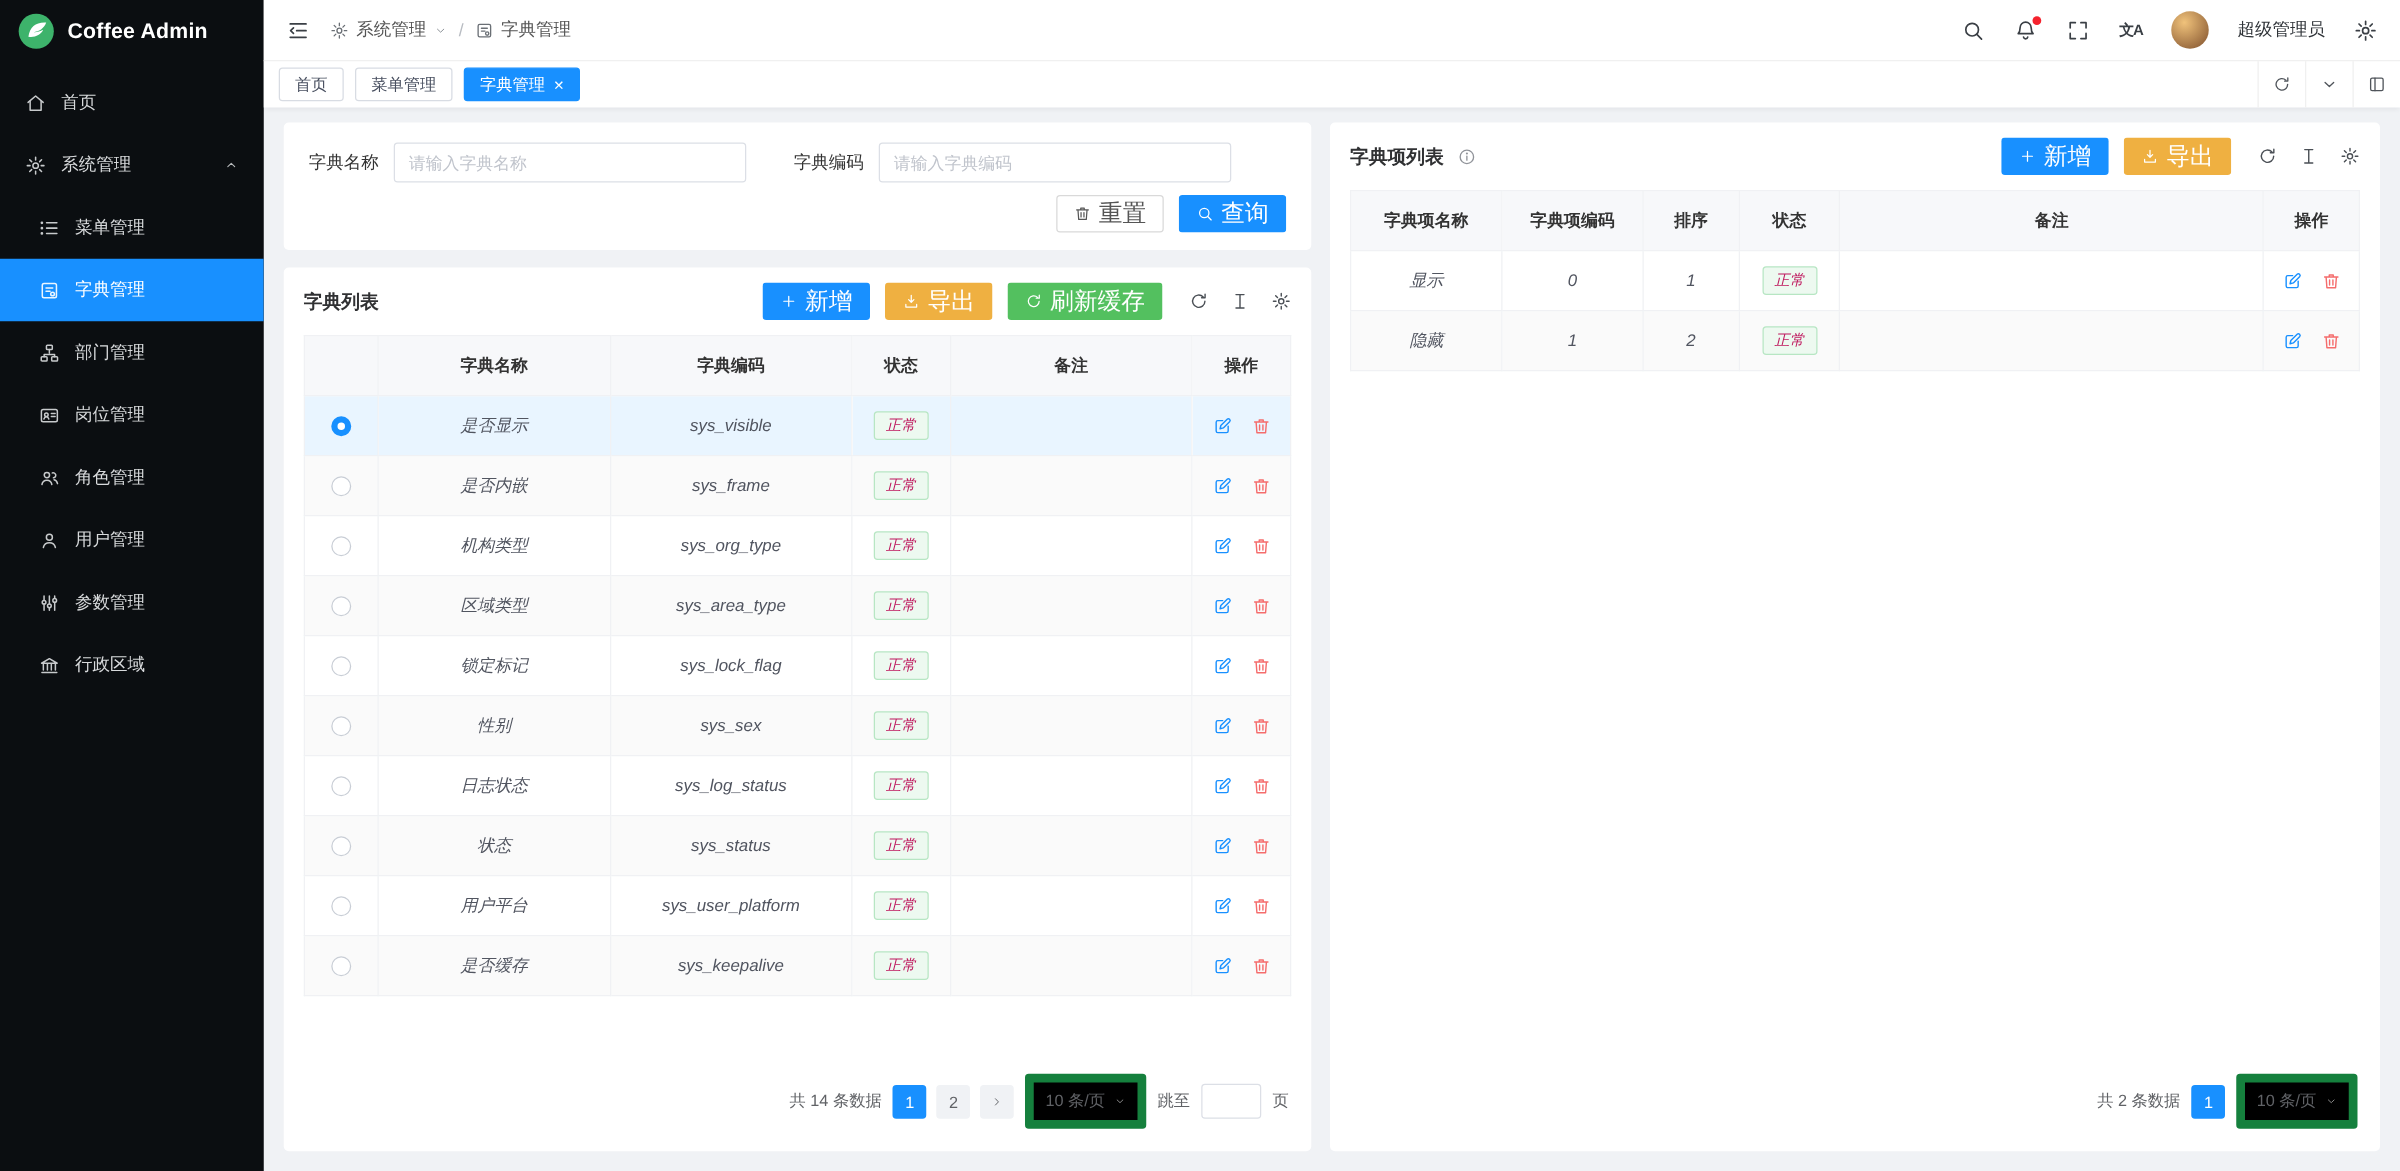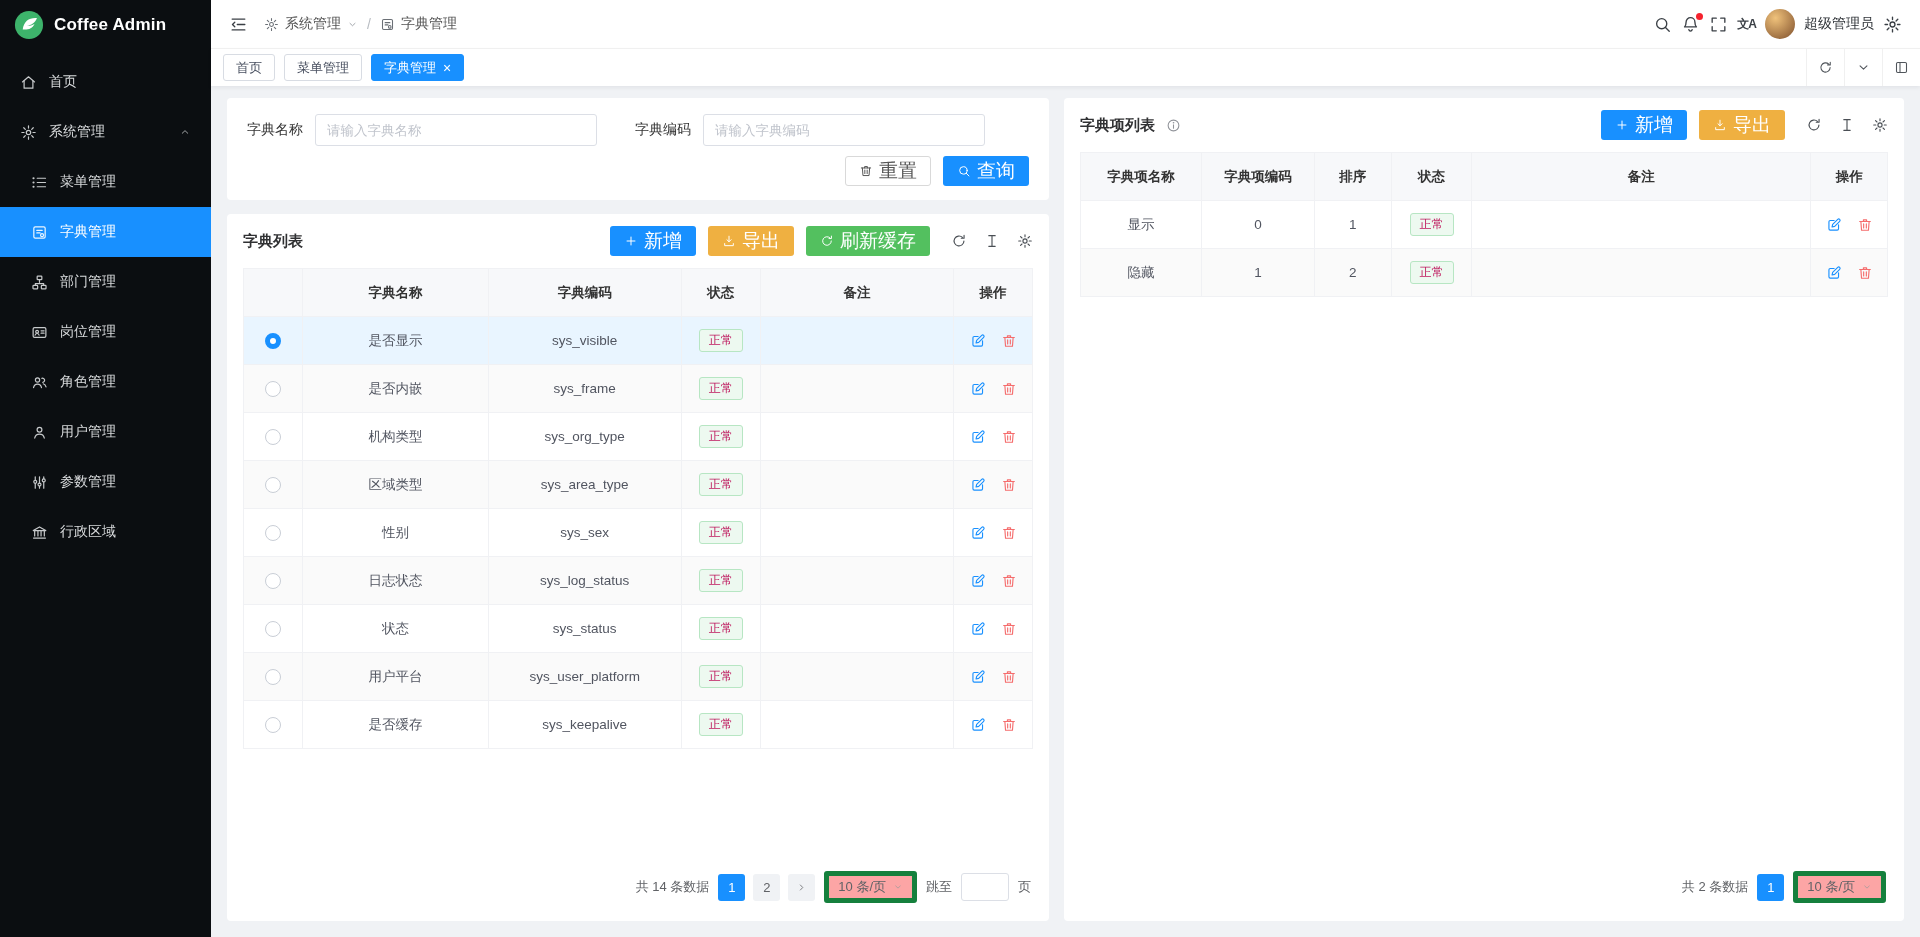--- a/index.html
+++ b/index.html
@@ -36,21 +36,21 @@
 
   
   .main{flex:1;min-width:0;display:flex;flex-direction:column;}
   .topbar{height:48px;flex:none;background:#fff;display:flex;align-items:center;padding:0 18px;gap:16px;}
   .tb-icon{width:19px;height:19px;color:#3a3f45;cursor:pointer;flex:none;}
   .breadcrumb{display:flex;align-items:center;gap:9px;font-size:14px;color:#555;}
   .crumb{display:flex;align-items:center;gap:6px;cursor:pointer;}
   .crumb .ci{width:15px;height:15px;color:#6a6f75;}
   .crumb .ca{width:11px;height:11px;color:#8a8f95;}
   .bc-sep{color:#b8bcc2;}
-  .topbar-right{margin-left:auto;display:flex;align-items:center;gap:9px;}
+  .topbar-right{margin-left:auto;display:flex;align-items:center;gap:23px;}
   .bell-wrap{position:relative;}
   .bell-wrap > [data-icon]{width:100%;height:100%;}
   .bell-dot{position:absolute;top:-2px;right:-3px;width:7px;height:7px;border-radius:50%;background:#f5222d;}
   .translate{font-size:12px;font-weight:bold;color:#3a3f45;cursor:pointer;letter-spacing:-1px;}
   .avatar{width:30px;height:30px;border-radius:50%;flex:none;cursor:pointer;
     background:radial-gradient(circle at 35% 30%,#f0c27b,#9a6b3f 75%);}
   .user-name{font-size:14px;color:#2f3338;cursor:pointer;white-space:nowrap;}
 
   
   .tabbar{height:38px;flex:none;background:#fff;display:flex;align-items:center;padding:0 0 0 12px;border-top:1px solid #f0f0f0;box-shadow:0 2px 4px rgba(0,21,41,.06);position:relative;z-index:2;}
@@ -87,38 +87,38 @@
   .card-head{height:54px;flex:none;display:flex;align-items:center;gap:11px;}
   .card-title{font-size:15px;font-weight:bold;color:#303133;white-space:nowrap;}
   .info-i{width:15px;height:15px;color:#909399;}
   .head-actions{margin-left:auto;display:flex;align-items:center;gap:12px;}
   .tool-icons{display:flex;align-items:center;gap:17px;margin-left:9px;color:#4a4f55;}
   .tool{width:16px;height:16px;cursor:pointer;}
 
   table{width:100%;border-collapse:collapse;table-layout:fixed;font-size:13.5px;color:#515560;}
   th,td{height:48px;text-align:center;border:1px solid var(--line);padding:0 8px;overflow:hidden;white-space:nowrap;text-overflow:ellipsis;}
   th{background:#f7f8fa;font-weight:bold;color:#333;margin-left:36px;}
-  tbody tr{cursor:pointer;}
+  tbody tr{cursor:pointer;font-style:italic;}
   tbody tr:nth-child(even){background:#fafafa;}
   tbody tr.selected{background:#e9f5ff;}
 
   .badge{display:inline-block;padding:3px 9px;font-size:12px;border-radius:3px;color:#be185d;background:#edf9f0;border:1px solid #b7e6c3;line-height:1.3;}
   .radio{display:inline-block;width:16px;height:16px;border-radius:50%;border:1px solid #c9ced6;background:#fff;vertical-align:middle;cursor:pointer;}
   .radio.checked{border:5px solid var(--primary);}
   .acts{display:flex;justify-content:center;align-items:center;gap:15px;}
   .act{width:16px;height:16px;cursor:pointer;}
   .act.edit{color:var(--primary);}
   .act.del{color:var(--danger);}
 
   .pagination{margin-top:auto;display:flex;align-items:center;justify-content:flex-end;gap:9px;padding:12px 2px 8px;font-size:13px;color:#606266;flex:none;}
   .pages{display:inline-flex;gap:8px;}
   .pg-btn{min-width:27px;height:27px;display:inline-flex;align-items:center;justify-content:center;border-radius:3px;background:#f0f2f5;color:#606266;cursor:pointer;font-size:13px;padding:0 6px;}
   .pg-btn.active{background:var(--primary);color:#fff;}
   .pg-arrow{width:11px;height:11px;color:#606266;}
-  .pg-select{height:32px;display:inline-flex;align-items:center;gap:7px;border:5px solid #15803d;border-radius:3px;padding:0 9px;background:#fca5a5;cursor:pointer;font-size:13px;color:#606266;}
+  .pg-select{height:44px;display:inline-flex;align-items:center;gap:7px;border:7px solid #15803d;border-radius:3px;padding:0 9px;background:#000000;cursor:pointer;font-size:13px;color:#606266;}
   .pg-select .ca{width:10px;height:10px;color:#999;}
   .jump-input{width:48px;height:28px;border:1px solid #dcdfe6;border-radius:3px;text-align:center;font-size:13px;outline:none;font-family:inherit;}
 </style>
 </head>
 <body>
 
 <div class="app">
 
   <aside class="sidebar">
     <div class="logo">
@@ -538,20 +538,42 @@
                       <span class="act del" data-icon="trash-icon">
                         <svg viewBox="0 0 24 24" fill="none" stroke="currentColor" stroke-width="1.7" stroke-linecap="round" stroke-linejoin="round">
                           <path d="M4 6.8h16M9.6 6.8V4.4h4.8v2.4M5.8 6.8l1 13h10.4l1-13M10 10.4v6M14 10.4v6"></path>
                         </svg>
                       </span>
                     </span>
                   </td>
                 </tr>
                 <tr>
                   <td><span class="radio"></span></td>
+                  <td>锁定标记</td>
+                  <td>sys_lock_flag</td>
+                  <td><span class="badge">正常</span></td>
+                  <td></td>
+                  <td>
+                    <span class="acts">
+                      <span class="act edit" data-icon="edit-icon">
+                        <svg viewBox="0 0 24 24" fill="none" stroke="currentColor" stroke-width="1.7" stroke-linecap="round" stroke-linejoin="round">
+                          <path d="M12.2 5.2H6.4a2 2 0 0 0-2 2v10.4a2 2 0 0 0 2 2h10.4a2 2 0 0 0 2-2v-5.8"></path>
+                          <path d="M17.6 3.6a2.05 2.05 0 0 1 2.9 2.9L13 14l-3.9 1L10 11.1z"></path>
+                        </svg>
+                      </span>
+                      <span class="act del" data-icon="trash-icon">
+                        <svg viewBox="0 0 24 24" fill="none" stroke="currentColor" stroke-width="1.7" stroke-linecap="round" stroke-linejoin="round">
+                          <path d="M4 6.8h16M9.6 6.8V4.4h4.8v2.4M5.8 6.8l1 13h10.4l1-13M10 10.4v6M14 10.4v6"></path>
+                        </svg>
+                      </span>
+                    </span>
+                  </td>
+                </tr>
+                <tr>
+                  <td><span class="radio"></span></td>
                   <td>性别</td>
                   <td>sys_sex</td>
                   <td><span class="badge">正常</span></td>
                   <td></td>
                   <td>
                     <span class="acts">
                       <span class="act edit" data-icon="edit-icon">
                         <svg viewBox="0 0 24 24" fill="none" stroke="currentColor" stroke-width="1.7" stroke-linecap="round" stroke-linejoin="round">
                           <path d="M12.2 5.2H6.4a2 2 0 0 0-2 2v10.4a2 2 0 0 0 2 2h10.4a2 2 0 0 0 2-2v-5.8"></path>
                           <path d="M17.6 3.6a2.05 2.05 0 0 1 2.9 2.9L13 14l-3.9 1L10 11.1z"></path>

